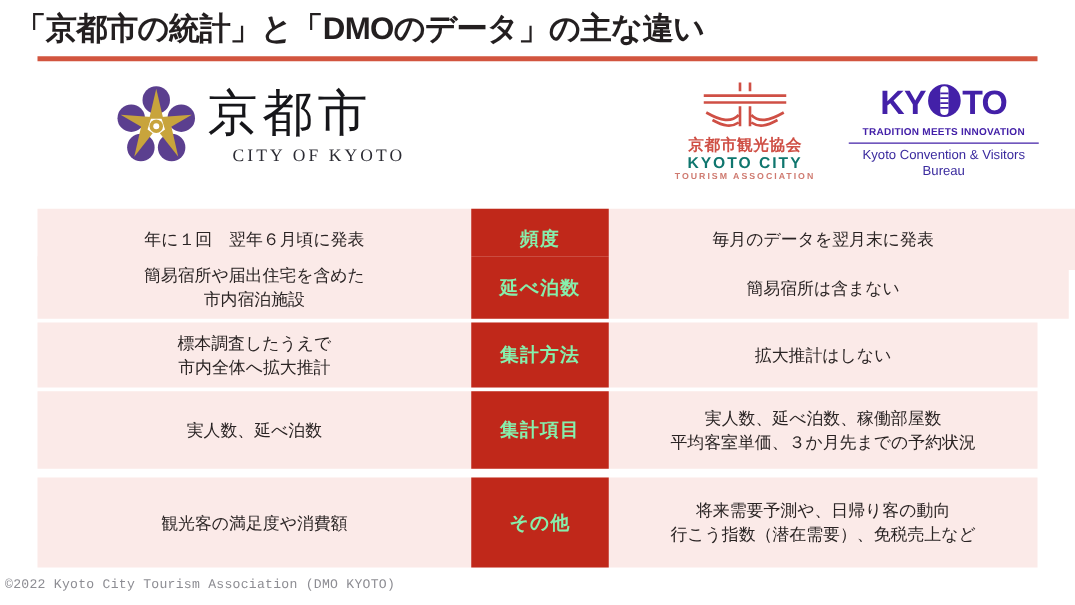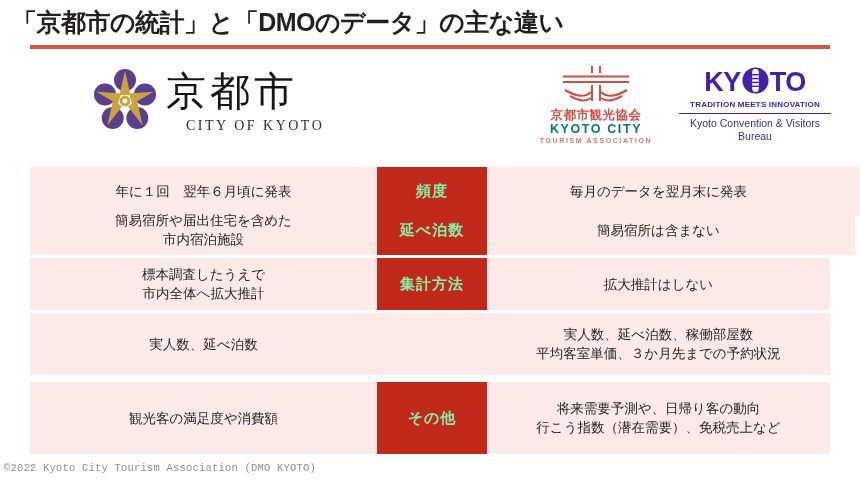--- a/index.html
+++ b/index.html
@@ -294,20 +294,21 @@
     <div class="cell-mid">延べ泊数</div>
     <div class="cell-right">簡易宿所は含まない</div>
   </div>
   <div class="row" style="top:108px;height:52px;">
     <div class="cell-left">標本調査したうえで<br>市内全体へ拡大推計</div>
     <div class="cell-mid">集計方法</div>
     <div class="cell-right">拡大推計はしない</div>
   </div>
   <div class="row" style="top:163px;height:62px;">
     <div class="cell-left">実人数、延べ泊数</div>
+    <div class="cell-mid">集計項目</div>
     <div class="cell-right">実人数、延べ泊数、稼働部屋数<br>平均客室単価、３か月先までの予約状況</div>
   </div>
   <div class="row" style="top:232px;height:72px;">
     <div class="cell-left">観光客の満足度や消費額</div>
     <div class="cell-mid">その他</div>
     <div class="cell-right">将来需要予測や、日帰り客の動向<br>行こう指数（潜在需要）、免税売上など</div>
   </div>
 </div>
 
 <div class="footer">©2022 Kyoto City Tourism Association (DMO KYOTO)</div>

